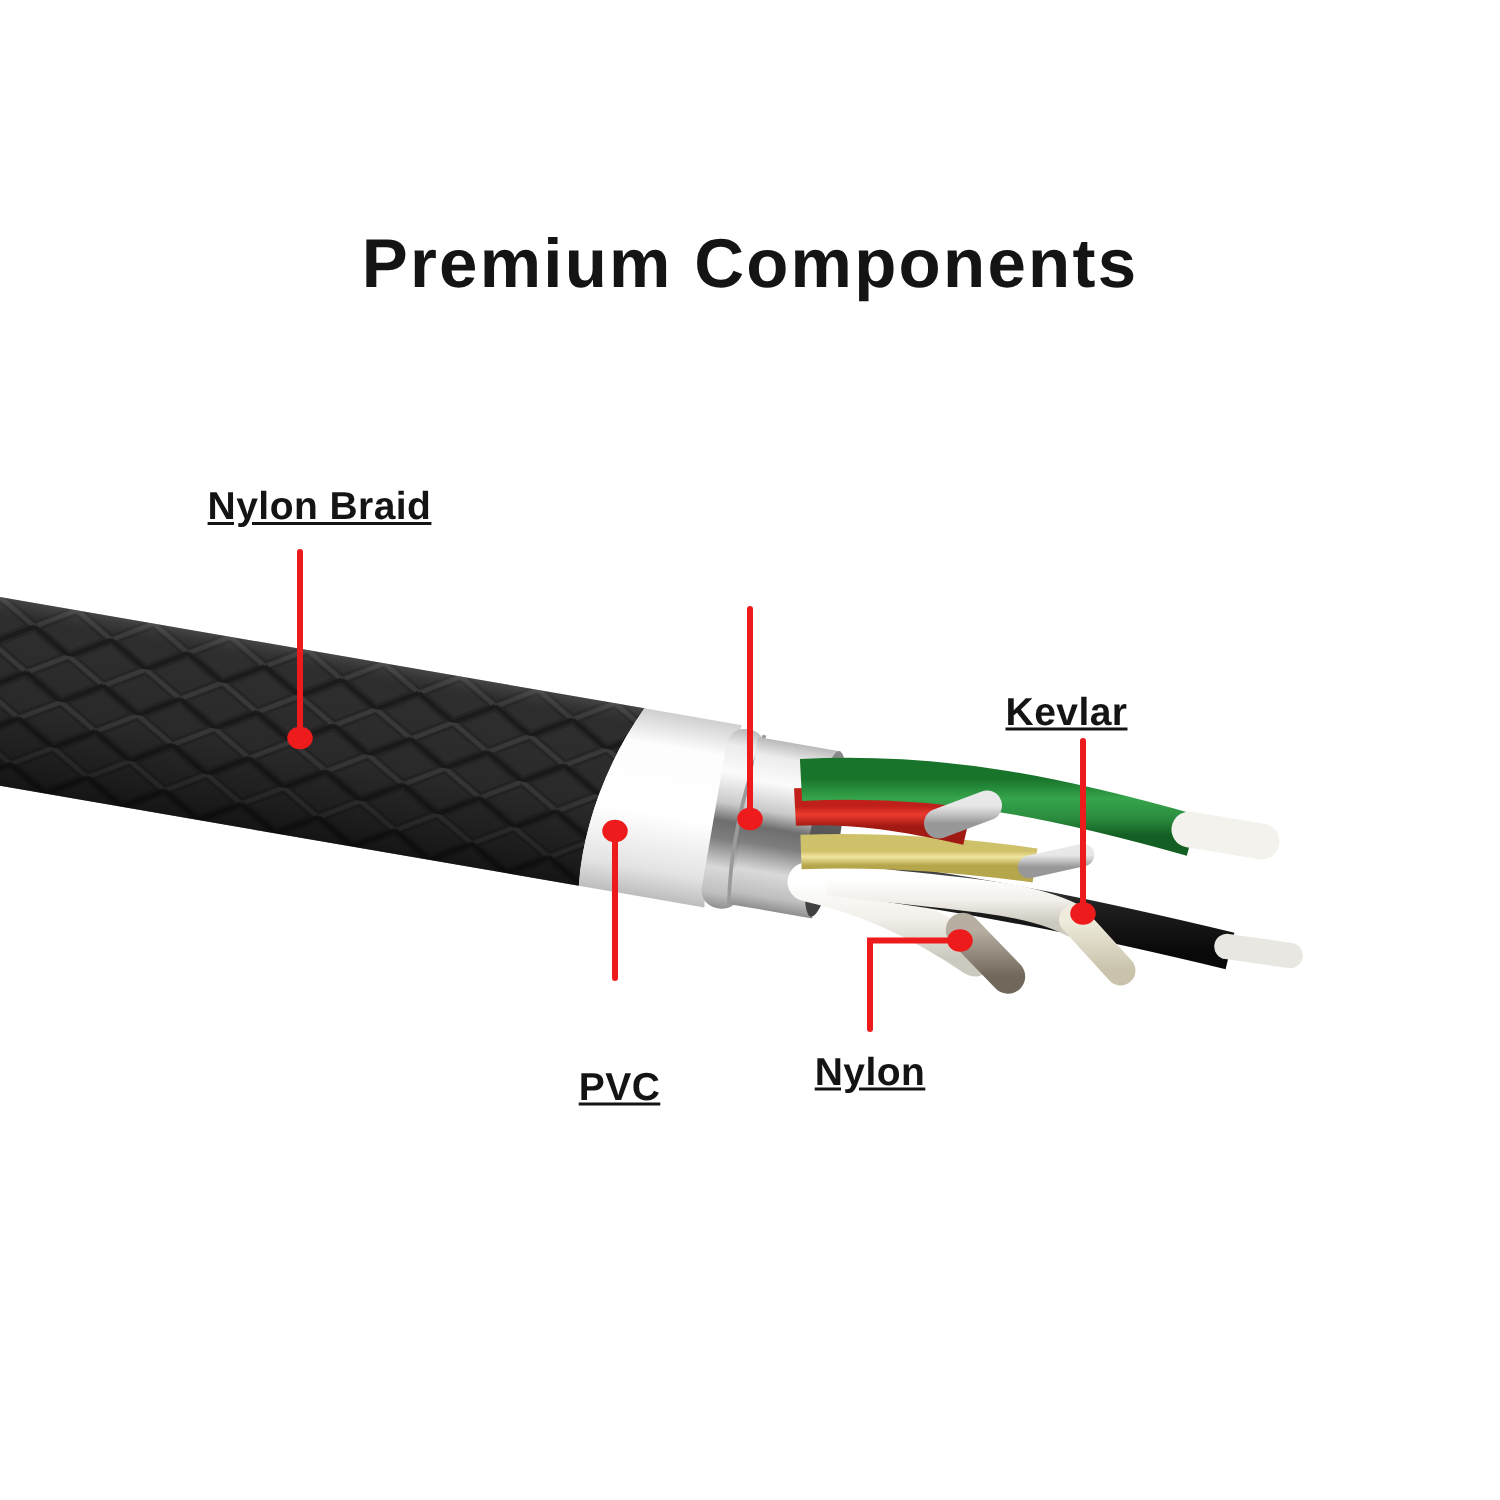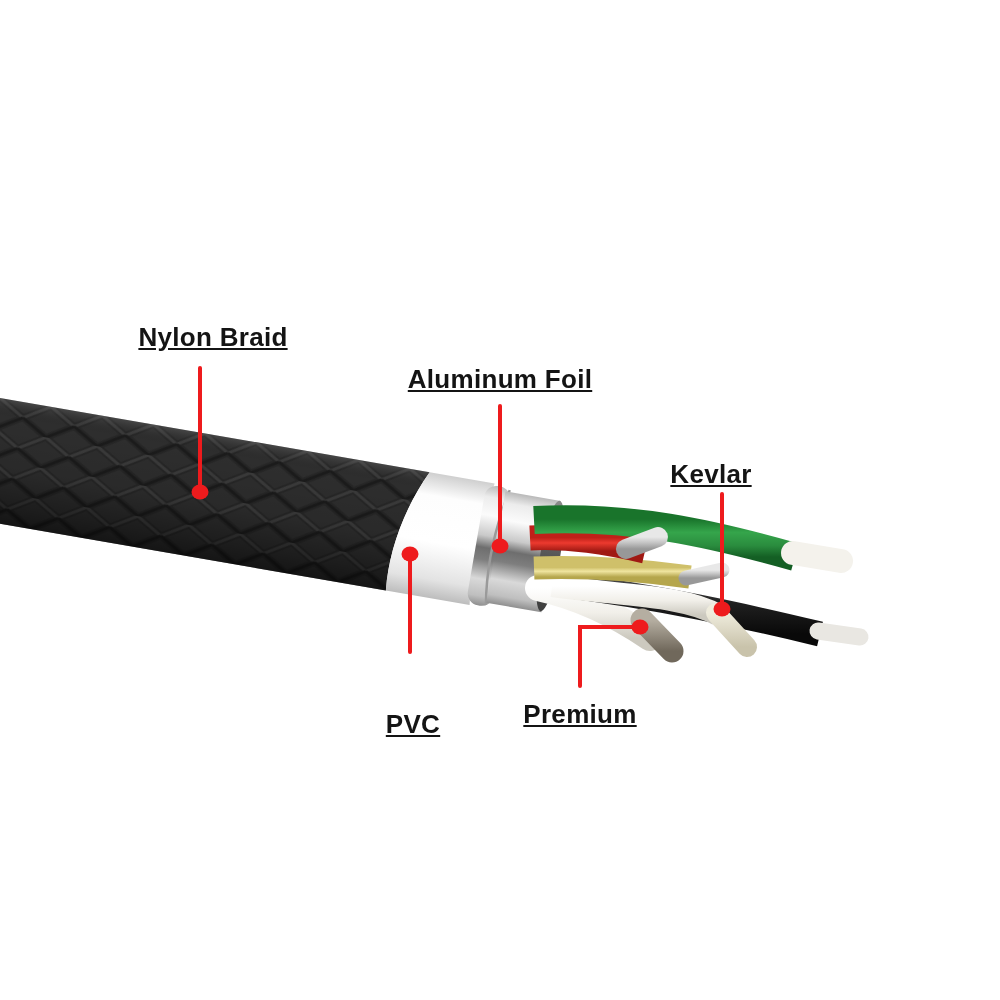--- a/index.html
+++ b/index.html
@@ -15,20 +15,21 @@
   #lbl-foil{left:500px;top:366px;}
   #lbl-kevlar{left:711px;top:461px;}
   #lbl-pvc{left:413px;top:683px;margin-top:28px;}
   #lbl-copper{left:580px;top:701px;}
 </style>
 </head>
 <body>
 
 <div class="stage">
 
+  <h1 class="title">Premium Components</h1>
 
   <svg class="cable-svg" viewBox="0 0 1000 1000" xmlns="http://www.w3.org/2000/svg">
     <defs>
       <pattern id="braidPat" width="52" height="31" patternUnits="userSpaceOnUse">
         <rect width="52" height="31" fill="#2e2e2e"></rect>
         <path d="M0,0 L26,15.5 L0,31 M52,0 L26,15.5 L52,31" stroke="#262626" stroke-width="7" fill="none"></path>
         <path d="M0,0 L26,15.5 M52,0 L26,15.5" stroke="#3b3b3b" stroke-width="3" fill="none"></path>
         <path d="M0,31 L26,15.5 M52,31 L26,15.5" stroke="#1b1b1b" stroke-width="3" fill="none"></path>
       </pattern>
       <linearGradient id="braidShade" x1="0" y1="0" x2="0" y2="1">
@@ -137,18 +138,17 @@
     <g fill="var(--accent-red,#ee1b1d)">
       <ellipse cx="200" cy="492" rx="8.5" ry="7.5"></ellipse>
       <ellipse cx="500" cy="546" rx="8.5" ry="7.5"></ellipse>
       <ellipse cx="722" cy="609" rx="8.5" ry="7.5"></ellipse>
       <ellipse cx="410" cy="554" rx="8.5" ry="7.5"></ellipse>
       <ellipse cx="640" cy="627" rx="8.5" ry="7.5"></ellipse>
     </g>
   </svg>
 
   <div class="label" id="lbl-nylon">Nylon Braid</div>
-  <div class="label" id="lbl-foil">Aluminum Foil</div>
   <div class="label" id="lbl-kevlar">Kevlar</div>
   <div class="label" id="lbl-pvc">PVC</div>
-  <div class="label" id="lbl-copper">Premium</div>
+  <div class="label" id="lbl-copper">Nylon</div>
 
 </div>
 
 </body></html>

